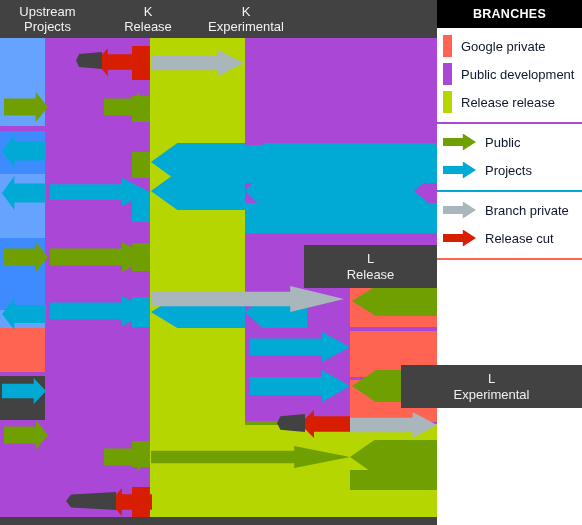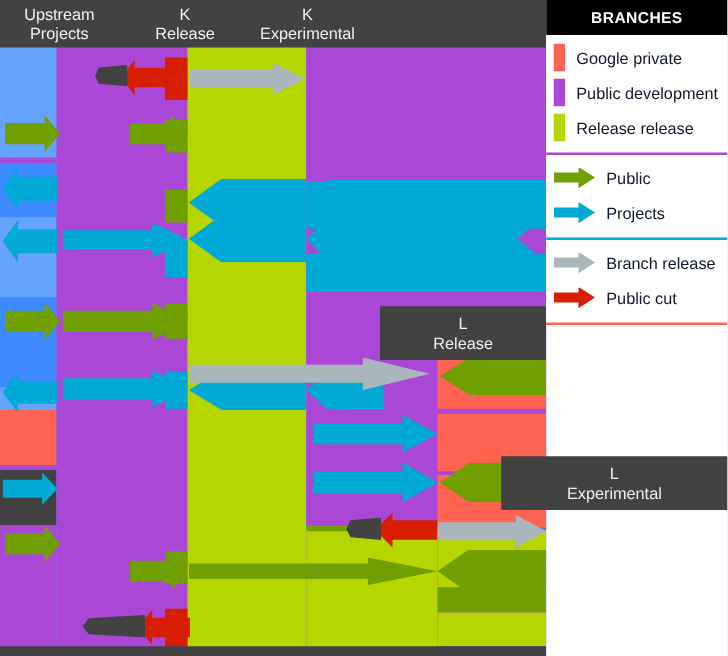--- a/index.html
+++ b/index.html
@@ -184,24 +184,24 @@
         <span class="lg-arrow" style="background:#00aad4;"></span>
         <span class="lg-text">Projects</span>
       </div>
     </div>
 
     <div class="lg-gap" style="background:#00aad4;"></div>
 
     <div class="lg-body">
       <div class="lg-row">
         <span class="lg-arrow" style="background:#a9b6bc;"></span>
-        <span class="lg-text">Branch release</span>
+        <span class="lg-text">Branch private</span>
       </div>
       <div class="lg-row">
         <span class="lg-arrow" style="background:#d81e00;"></span>
-        <span class="lg-text">Public cut</span>
+        <span class="lg-text">Release cut</span>
       </div>
     </div>
 
     <div class="lg-gap" style="background:#ff6452;"></div>
   </div>
 
 </div>
 
 </body></html>

